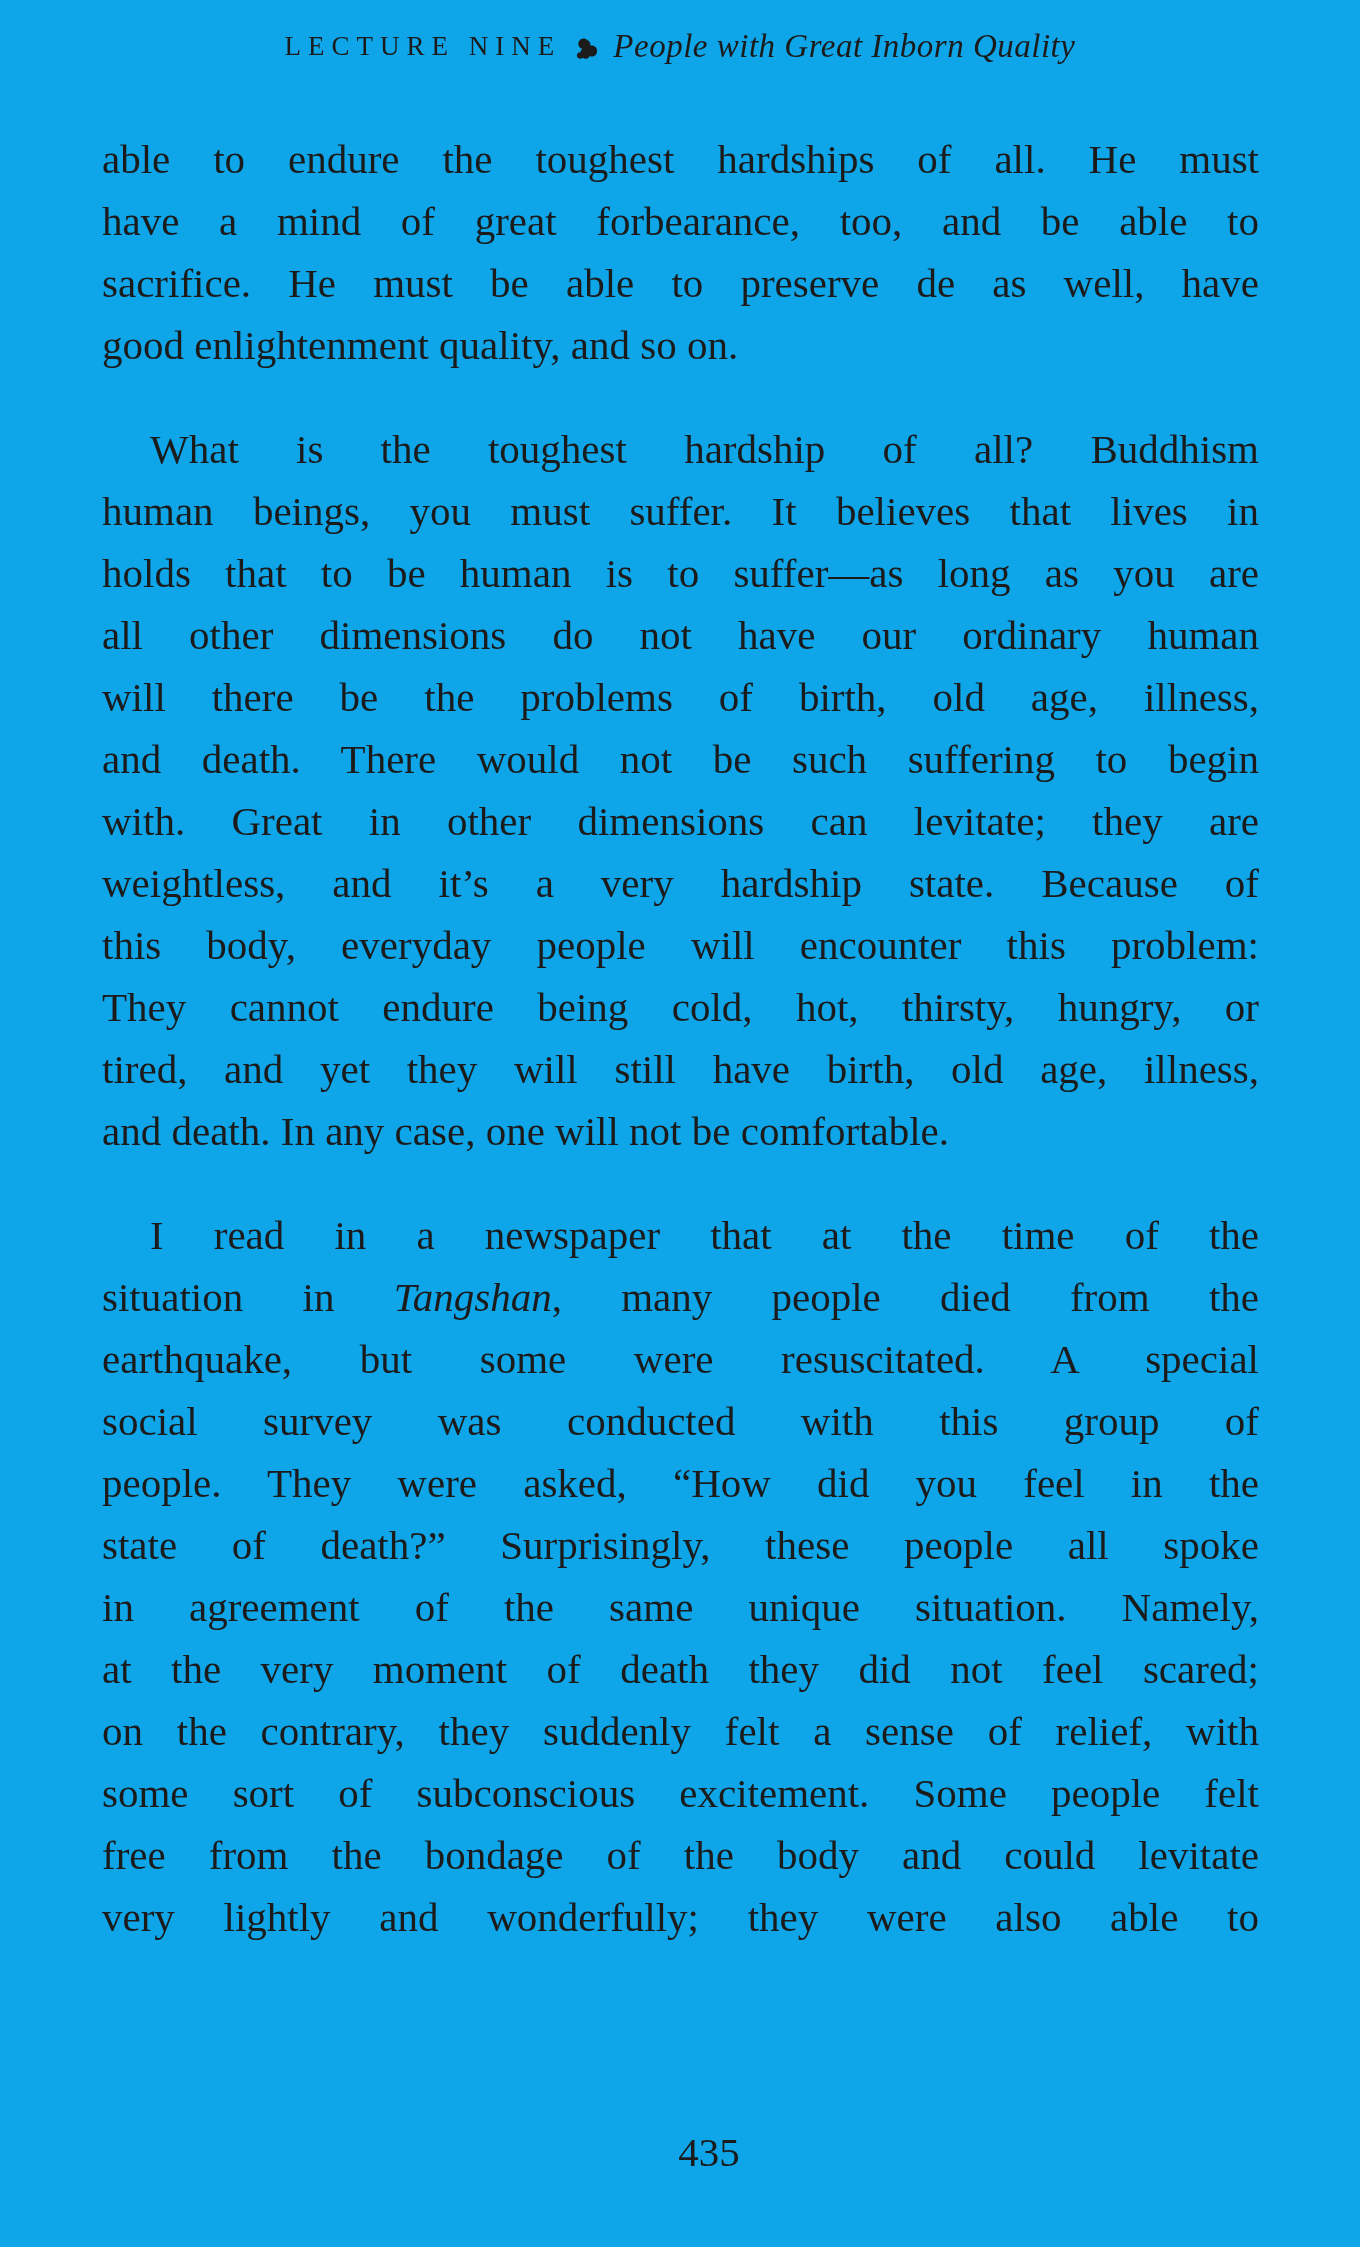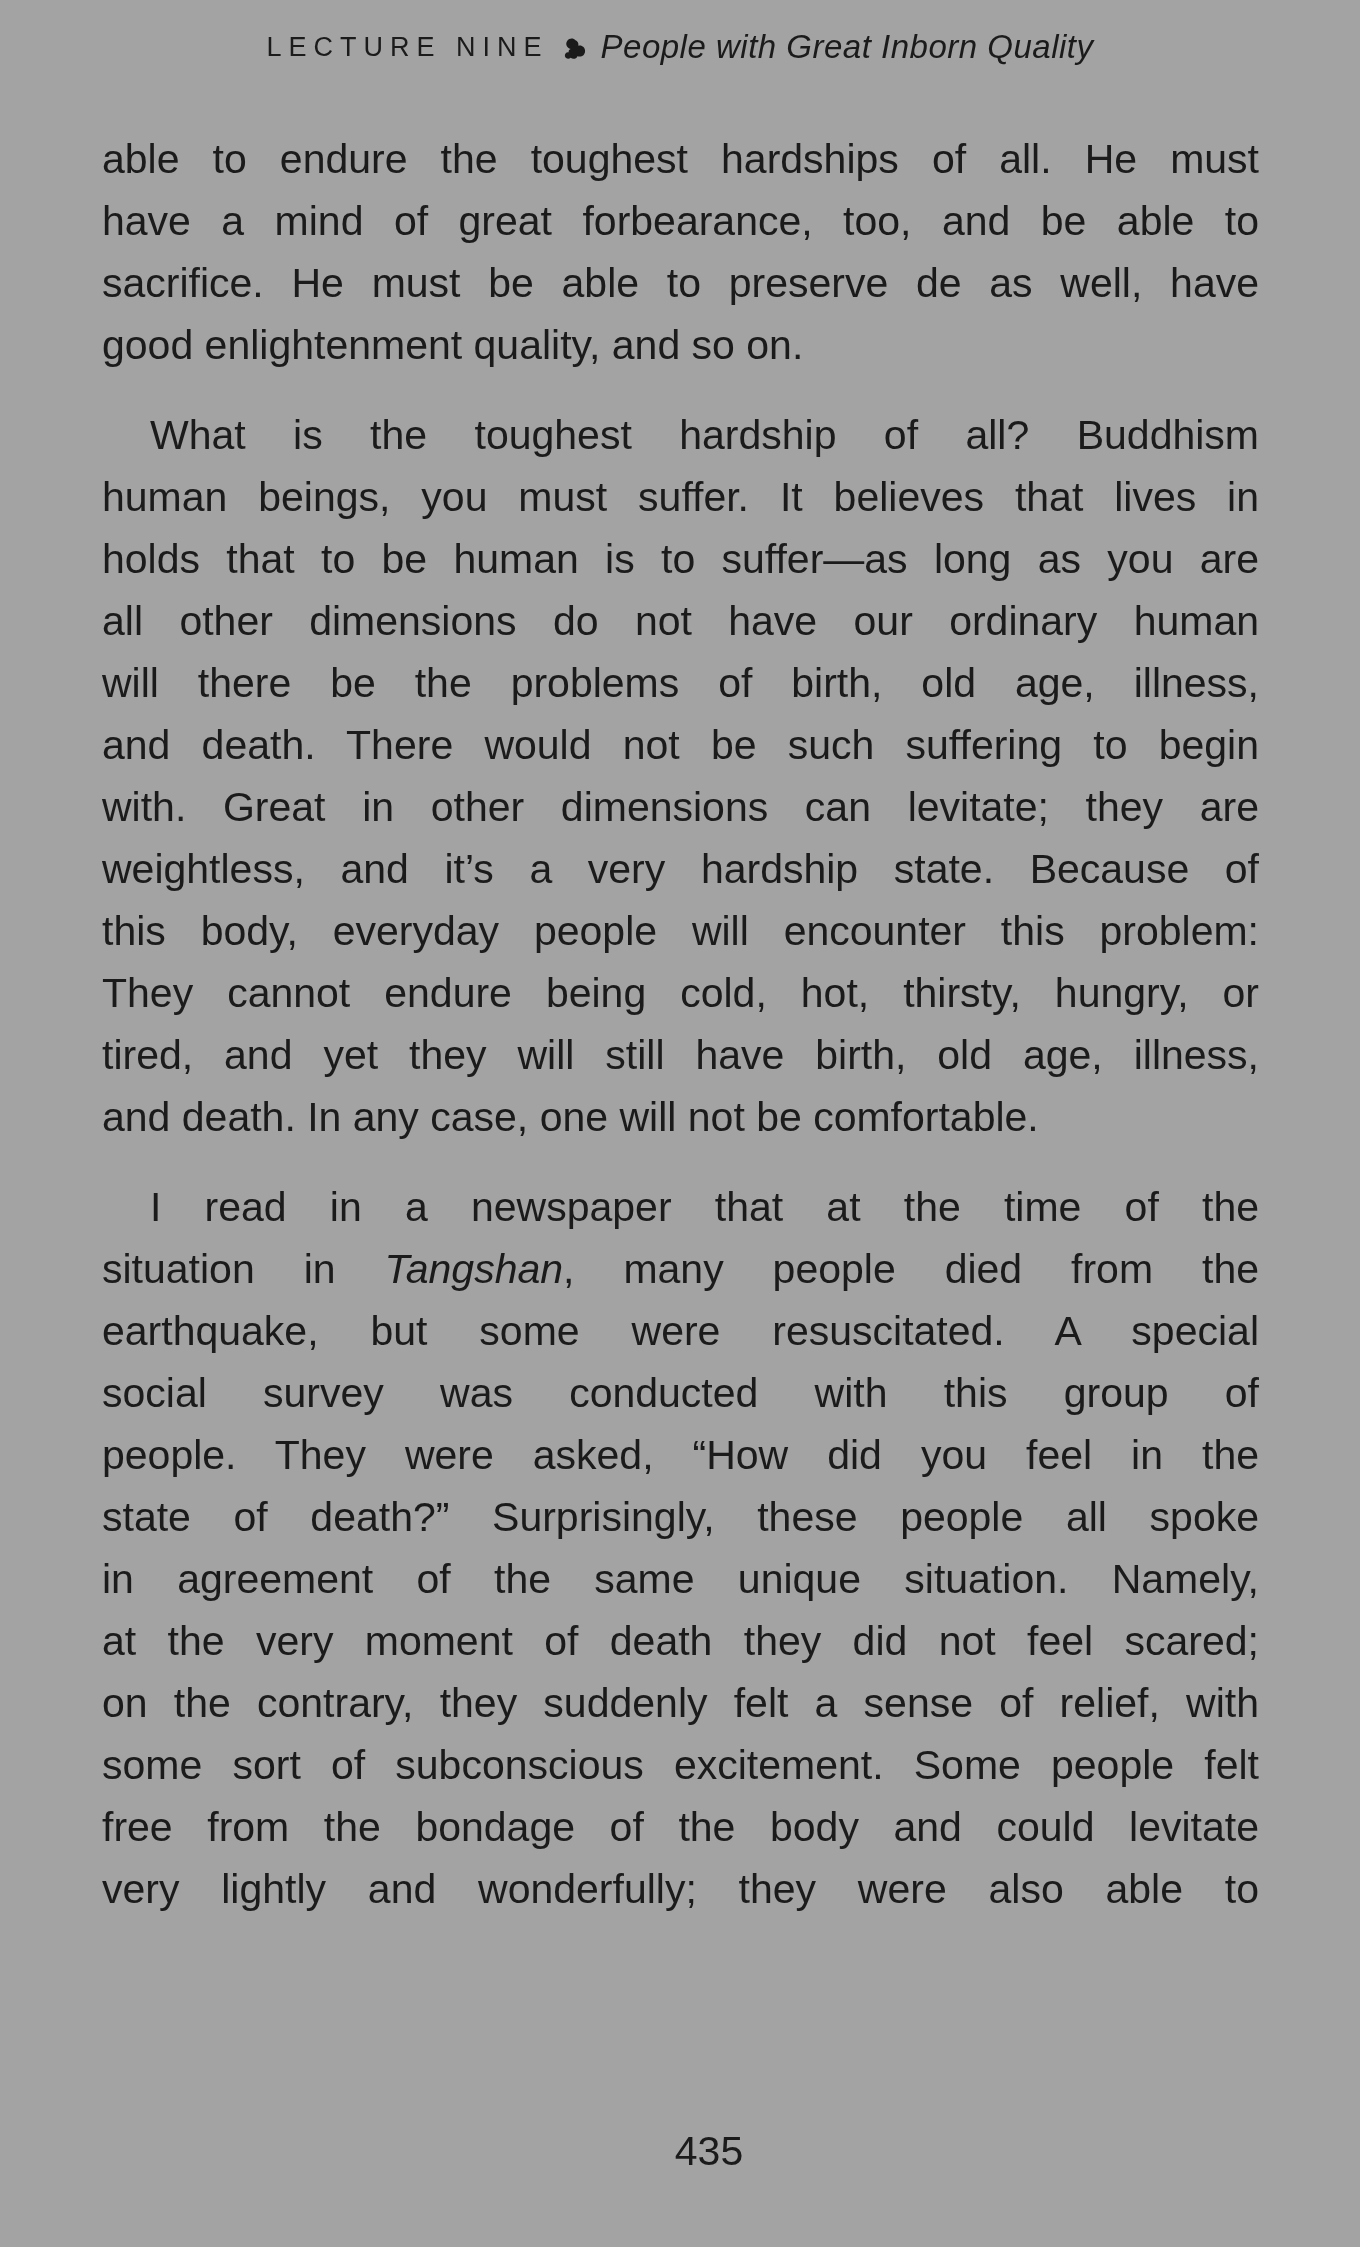--- a/index.html
+++ b/index.html
@@ -4,23 +4,23 @@
 <style>
   html, body {
     margin: 0;
     padding: 0;
     background: #ffffff;
   }
   .page {
     position: relative;
     width: 1360px;
     height: 2247px;
-    background: #a3a3a3;
+    background: #0ea5e9;
     color: #1b1b1b;
-    font-family: Liberation Sans, sans-serif;
+    font-family: Liberation Serif, serif;
     overflow: hidden;
   }
   .running-head {
     position: absolute;
     top: 28px;
     left: 0;
     width: 100%;
     display: flex;
     justify-content: center;
     align-items: center;
@@ -45,21 +45,21 @@
     letter-spacing: 0.5px;
   }
   .text-block {
     position: absolute;
     top: 128px;
     left: 102px;
     width: 1157px;
     font-size: 41px;
     line-height: 62px;
   }
-  .para + .para { margin-top: 28px; }
+  .para + .para { margin-top: 42px; }
   .line {
     text-align: justify;
     text-align-last: justify;
   }
   .line.no-stretch { text-align-last: left; }
   .line.indent { text-indent: 48px; }
   .ital { font-style: italic; }
   .folio {
     position: absolute;
     top: 2128px;

